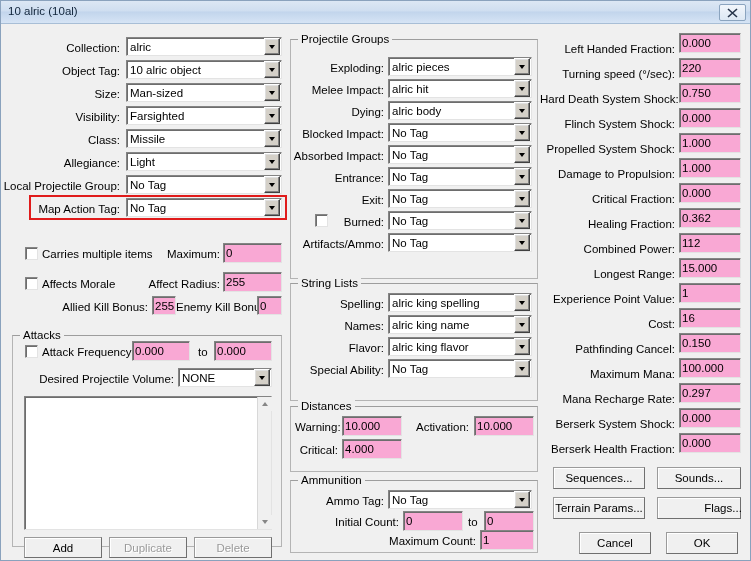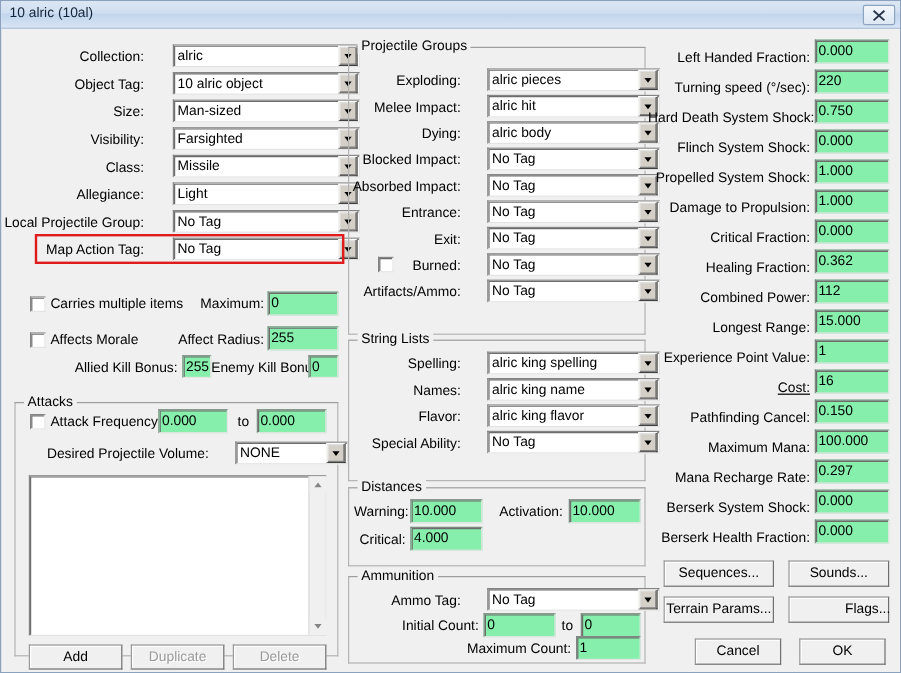--- a/index.html
+++ b/index.html
@@ -51,21 +51,21 @@
     font-size: 11.5px;
     color: #000;
     white-space: nowrap;
     text-align: right;
     line-height: 14px;
   }
   .lbl.l { text-align: left; }
   
   .inp {
     position: absolute;
-    background: #86efac;
+    background: #f9a8d4;
     border: 1px solid;
     border-color: #848484 #e3e3e3 #e3e3e3 #848484;
     box-shadow: inset 1px 1px 0 #6d6d6d;
     font-size: 11.5px;
     color: #000;
     padding: 0 1px 0 2px;
     line-height: normal;
     display: flex; align-items: center;
     overflow: hidden;
     white-space: nowrap;
@@ -73,21 +73,20 @@
   
   .combo {
     position: absolute;
     background: #fff;
     border: 1px solid;
     border-color: #848484 #e3e3e3 #e3e3e3 #848484;
     box-shadow: inset 1px 1px 0 #6d6d6d;
     display: flex; align-items: center;
     font-size: 11.5px;
     overflow: hidden;
-    margin-left: 18px;
   }
   .combo .val {
     flex: 1 1 auto;
     padding-left: 3px;
     white-space: nowrap;
     overflow: hidden;
   }
   .combo .arrow {
     flex: 0 0 auto;
     width: 16px; height: 100%;
@@ -472,21 +471,21 @@
 
     <div class="lbl" style="left:546px;top:217px;width:127px;">Combined Power:</div>
     <div class="inp" style="left:677px;top:208px;width:62px;height:20px;">112</div>
 
     <div class="lbl" style="left:546px;top:242px;width:127px;">Longest Range:</div>
     <div class="inp" style="left:677px;top:233px;width:62px;height:20px;">15.000</div>
 
     <div class="lbl" style="left:540px;top:267px;width:133px;">Experience Point Value:</div>
     <div class="inp" style="left:677px;top:258px;width:62px;height:20px;">1</div>
 
-    <div class="lbl" style="left:546px;top:292px;width:127px;text-decoration:underline;">Cost:</div>
+    <div class="lbl" style="left:546px;top:292px;width:127px;">Cost:</div>
     <div class="inp" style="left:677px;top:283px;width:62px;height:20px;">16</div>
 
     <div class="lbl" style="left:546px;top:317px;width:127px;">Pathfinding Cancel:</div>
     <div class="inp" style="left:677px;top:308px;width:62px;height:20px;">0.150</div>
 
     <div class="lbl" style="left:546px;top:342px;width:127px;">Maximum Mana:</div>
     <div class="inp" style="left:677px;top:333px;width:62px;height:20px;">100.000</div>
 
     <div class="lbl" style="left:544px;top:367px;width:129px;">Mana Recharge Rate:</div>
     <div class="inp" style="left:677px;top:358px;width:62px;height:20px;">0.297</div>

